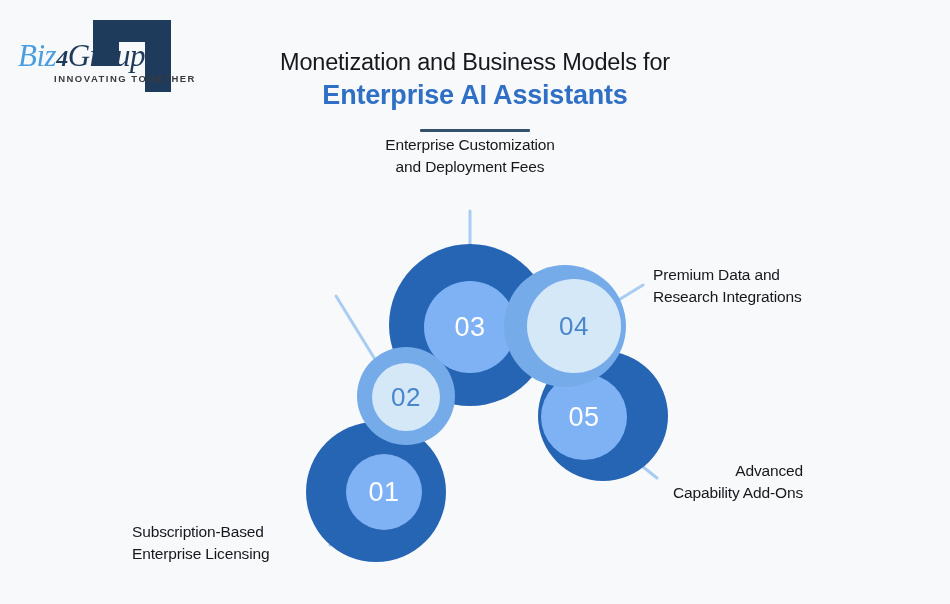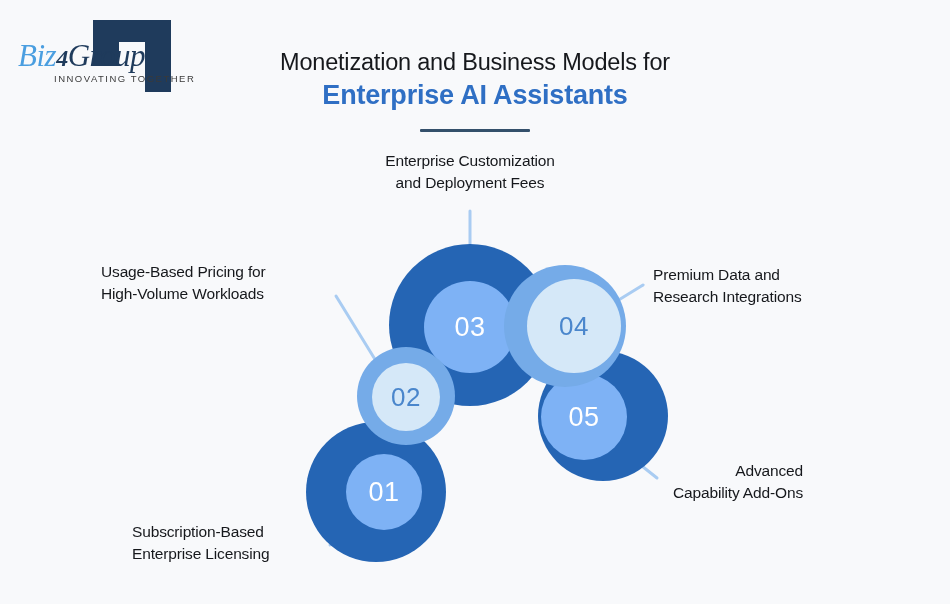--- a/index.html
+++ b/index.html
@@ -49,21 +49,21 @@
   .lw-biz { color: #4a9ee0; font-weight: 400; }
   .lw-four { color: #1f3b5c; font-weight: 700; font-size: 24px; }
   .lw-group { color: #1f3b5c; font-weight: 400; }
   .logo-tagline {
     position: absolute;
     left: 12px;
     top: 55px;
     font-size: 9.5px;
     letter-spacing: 1.5px;
     color: #3a3a3a;
-    font-weight: 400;
+    font-weight: 700;
     white-space: nowrap;
     padding-left: 24px;
   }
 
   
   .title-wrap {
     position: absolute;
     left: 210px;
     top: 48px;
     width: 530px;
@@ -108,21 +108,21 @@
     position: absolute;
     font-size: 15.5px;
     line-height: 1.42;
     color: #16181c;
     font-weight: 500;
     letter-spacing: -0.15px;
     white-space: pre-line;
   }
   .lbl-01 { left: 132px; top: 521px; text-align: left; }
   .lbl-02 { left: 101px; top: 261px; text-align: left; }
-  .lbl-03 { left: 352px; top: 150px; width: 236px; text-align: center; }
+  .lbl-03 { left: 352px; top: 134px; width: 236px; text-align: center; }
   .lbl-04 { left: 653px; top: 264px; text-align: left; }
   .lbl-05 { left: 673px; top: 460px; text-align: right; }
 </style>
 </head>
 <body>
 
 <div id="canvas">
 
   <div class="logo-block">
     <svg class="logo-bracket" viewBox="0 0 78 72">
@@ -172,22 +172,20 @@
         <g>
           <circle cx="565" cy="326" r="61" fill="#75abe8"></circle>
           <circle cx="574" cy="326" r="47" fill="#d5e8f8"></circle>
           <text x="574" y="326" text-anchor="middle" dominant-baseline="central" font-family="&quot;Liberation Sans&quot;, sans-serif" font-size="26" font-weight="500" letter-spacing="0.5" fill="#4a86cc">04</text>
         </g>
       </g>
   </svg>
 
   <div class="node-label lbl-01">Subscription-Based
 Enterprise Licensing</div>
-  <div class="node-label lbl-02">Usage-Based Pricing for
-High-Volume Workloads</div>
   <div class="node-label lbl-03">Enterprise Customization
 and Deployment Fees</div>
   <div class="node-label lbl-04">Premium Data and
 Research Integrations</div>
   <div class="node-label lbl-05">Advanced
 Capability Add-Ons</div>
 
 </div>
 
 </body></html>

